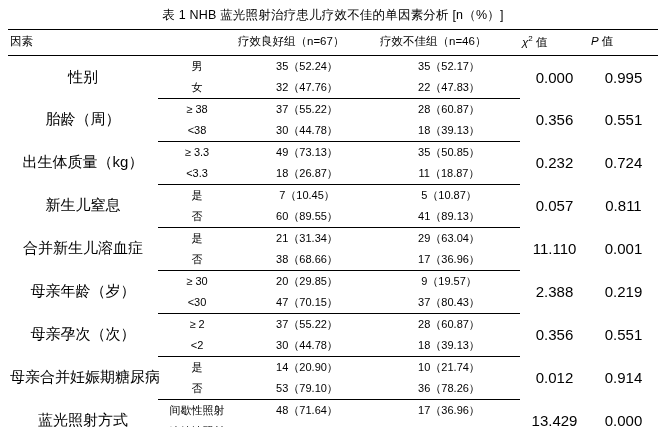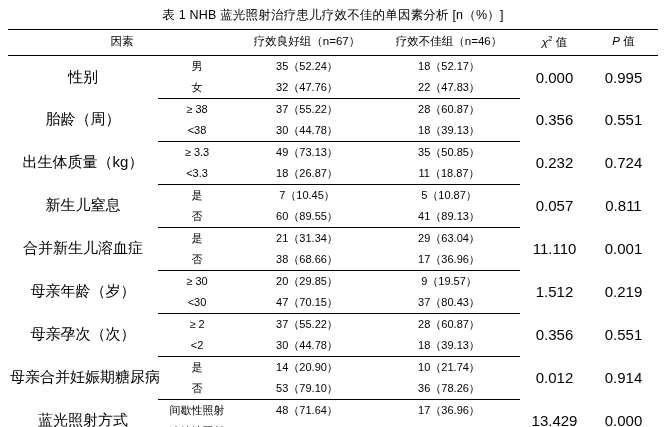--- a/index.html
+++ b/index.html
@@ -38,21 +38,20 @@
     font-size: 11px;
   }
   table.data col.c-factor  { width: 150px; }
   table.data col.c-level   { width: 78px; }
   table.data col.c-good    { width: 142px; }
   table.data col.c-poor    { width: 142px; }
   table.data col.c-chi     { width: 69px; }
   table.data col.c-p       { width: 69px; }
 
   thead td {
-    text-align: center;
     vertical-align: middle;
     padding: 4px 2px 5px 2px;
     font-size: 11.5px;
     white-space: nowrap;
   }
   thead tr.head-row {
     border-top: 1.4px solid #000;
     border-bottom: 0.9px solid #000;
   }
   tbody td {
@@ -102,21 +101,21 @@
         <td>疗效不佳组（n=46）</td>
         <td><span class="ital">χ</span><span class="sup">2</span><span> 值</span></td>
         <td><span class="ital">P</span><span> 值</span></td>
       </tr>
     </thead>
     <tbody id="tbody">
         <tr>
           <td class="factor" rowspan="2">性别</td>
           <td class="level">男</td>
           <td>35（52.24）</td>
-          <td>18（52.17）</td>
+          <td>35（52.17）</td>
           <td class="stat" rowspan="2">0.000</td>
           <td class="stat" rowspan="2">0.995</td>
         </tr>
         <tr class="row-last-of-group">
           <td class="level">女</td>
           <td>32（47.76）</td>
           <td>22（47.83）</td>
         </tr>
         <tr>
           <td class="factor" rowspan="2">胎龄（周）</td>
@@ -168,21 +167,21 @@
         <tr class="row-last-of-group">
           <td class="level">否</td>
           <td>38（68.66）</td>
           <td>17（36.96）</td>
         </tr>
         <tr>
           <td class="factor" rowspan="2">母亲年龄（岁）</td>
           <td class="level">≥ 30</td>
           <td>20（29.85）</td>
           <td>9（19.57）</td>
-          <td class="stat" rowspan="2">1.512</td>
+          <td class="stat" rowspan="2">2.388</td>
           <td class="stat" rowspan="2">0.219</td>
         </tr>
         <tr class="row-last-of-group">
           <td class="level">&lt;30</td>
           <td>47（70.15）</td>
           <td>37（80.43）</td>
         </tr>
         <tr>
           <td class="factor" rowspan="2">母亲孕次（次）</td>
           <td class="level">≥ 2</td>

